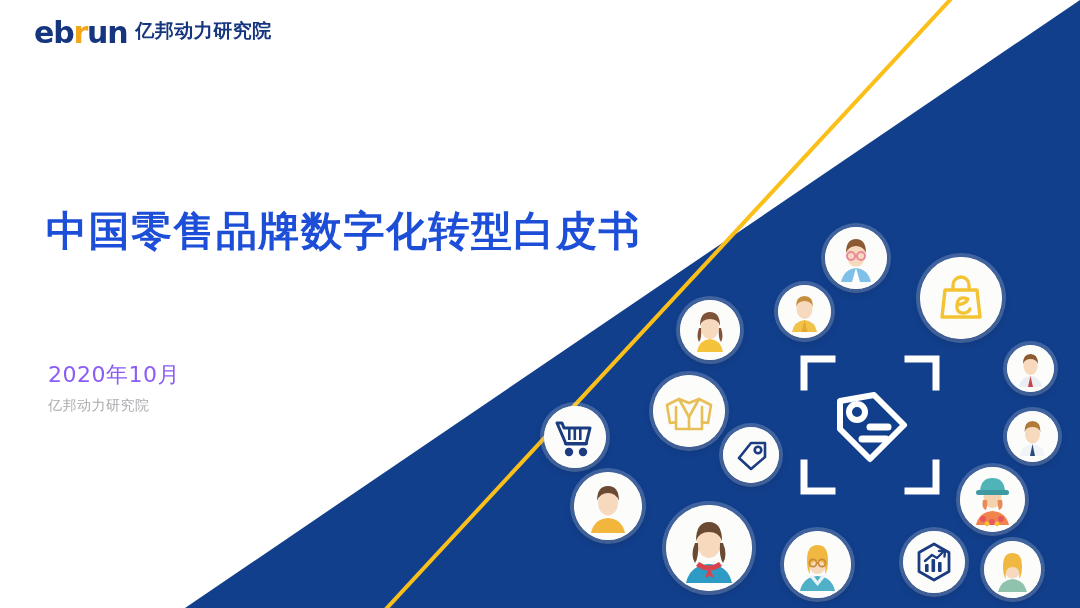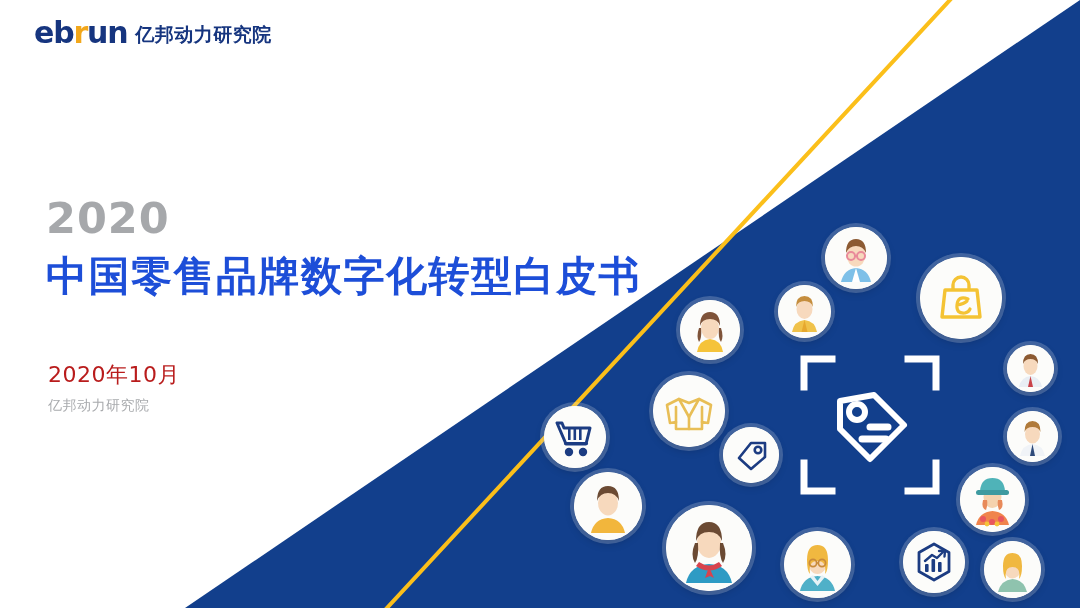--- a/index.html
+++ b/index.html
@@ -18,36 +18,36 @@
     position:absolute;
     width:4px;height:1000px;
     background:#FBBF1A;
     left:622px;top:-148px;
     transform-origin:center center;
     transform:rotate(42.8deg);
     border-radius:2px;
   }
 
   
-  .logo{position:absolute;left:34px;top:18px;display:flex;align-items:flex-end;gap:8px;}
+  .logo{position:absolute;left:34px;top:18px;display:flex;align-items:flex-start;gap:8px;}
   .logo-word{font-size:30px;font-weight:bold;letter-spacing:-1.2px;line-height:1;
     font-family:"DejaVu Sans","Liberation Sans",sans-serif;color:#16357F;}
   .logo-word .hl{color:#F2A71B;}
   .logo-cn{font-size:19px;font-weight:bold;color:#16357F;letter-spacing:.5px;
     font-family:"DejaVu Sans","Liberation Sans",sans-serif;}
 
   
   .title-block{position:absolute;left:46px;top:196px;}
   .t-year{font-size:43px;font-weight:bold;color:#A6A8AB;letter-spacing:1px;line-height:1.05;
     font-family:"DejaVu Sans","Liberation Sans",sans-serif;}
   .t-main{font-size:41px;font-weight:bold;color:#1d4ed8;letter-spacing:1.5px;margin-top:8px;
     font-family:"DejaVu Sans","Liberation Sans",sans-serif;white-space:nowrap;}
 
   .sub-block{position:absolute;left:48px;top:360px;}
-  .s-date{font-size:22px;color:#b91c1c;letter-spacing:.5px;
+  .s-date{font-size:22px;color:#8b5cf6;letter-spacing:.5px;
     font-family:"DejaVu Sans","Liberation Sans",sans-serif;}
   .s-org{font-size:14px;color:#A8AAAD;margin-top:7px;letter-spacing:.5px;
     font-family:"DejaVu Sans","Liberation Sans",sans-serif;}
 
   
   .illus{position:absolute;left:520px;top:215px;width:560px;height:393px;}
 
   .bubble{position:absolute;border-radius:50%;background:#FCFCFA;
     box-shadow:0 0 0 4px rgba(255,255,255,0.20), 0 3px 10px rgba(0,0,0,0.22);
     display:flex;align-items:center;justify-content:center;overflow:hidden;}
@@ -62,21 +62,20 @@
 
   <div class="blue-panel"></div>
   <div class="yellow-line"></div>
 
   <div class="logo">
     <span class="logo-word"><span>eb</span><span class="hl">r</span><span>un</span></span>
     <span class="logo-cn">亿邦动力研究院</span>
   </div>
 
   <div class="title-block">
-    <div class="t-year">2020</div>
     <div class="t-main">中国零售品牌数字化转型白皮书</div>
   </div>
 
   <div class="sub-block">
     <div class="s-date">2020年10月</div>
     <div class="s-org">亿邦动力研究院</div>
   </div>
 
   <div class="illus">
 

